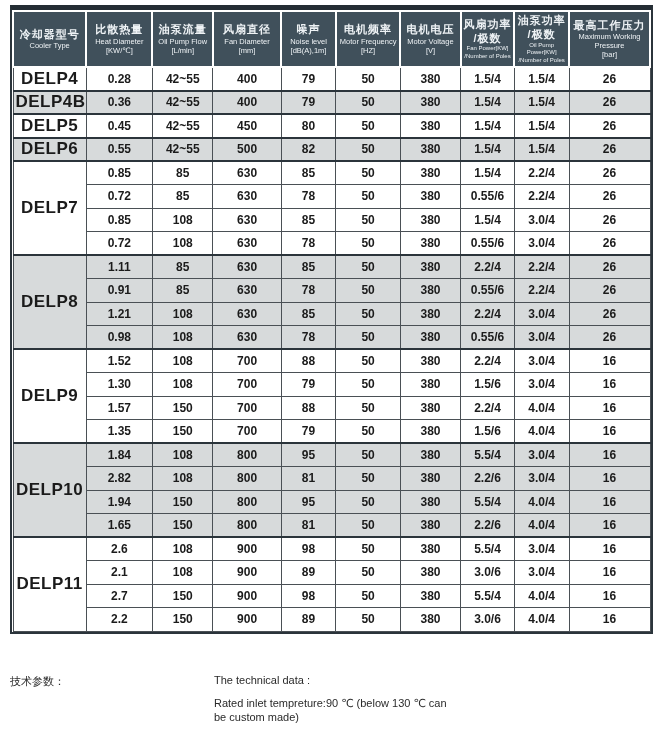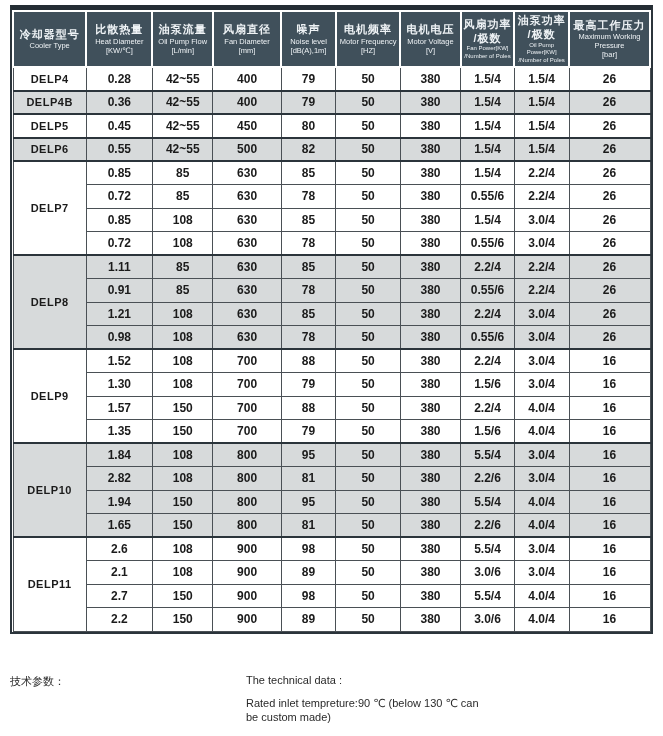--- a/index.html
+++ b/index.html
@@ -51,30 +51,29 @@
     vertical-align: middle;
     font-size: 12px;
     font-weight: bold;
     color: #1b1b1b;
     border: 1px solid #4a5055;
     padding: 0 2px;
     background: #ffffff;
   }
   tbody tr.shade td { background: #d7dadb; }
   tbody tr.group-start td { border-top: 2px solid #2b343b; }
-  td.name-cell { font-size: 11px; letter-spacing: 0.5px; }
+  td.name-cell { font-size: 17px; letter-spacing: 0.5px; }
 
   .footer {
     display: flex;
     margin-top: 40px;
     padding: 0 0 0 0;
     font-size: 11px;
     color: #2a2a2a;
     align-items: flex-start;
-    gap: 32px;
   }
   .f-left { width: 196px; margin-left: 0; }
   .f-right { width: 240px; margin-left: 8px; }
   .f-title { margin-bottom: 10px; }
   .f-line { line-height: 1.3; }
 </style>
 </head>
 <body>
 
 <div class="sheet">

